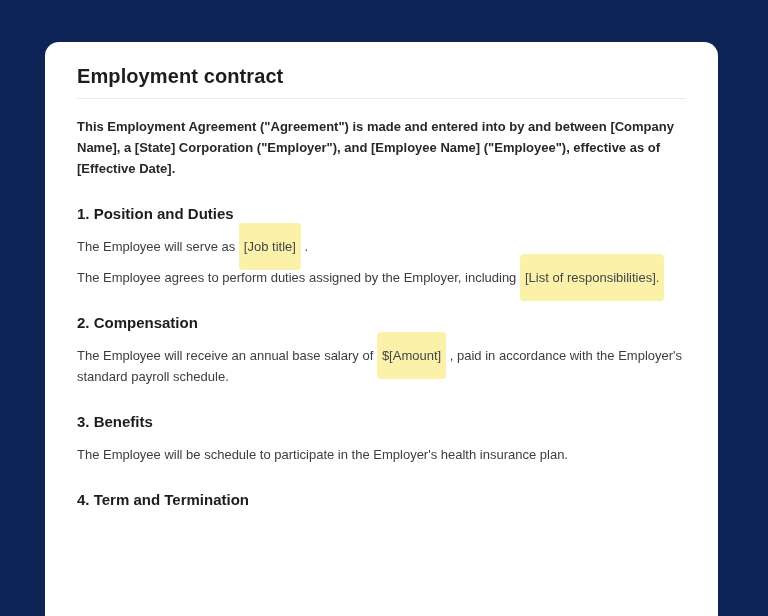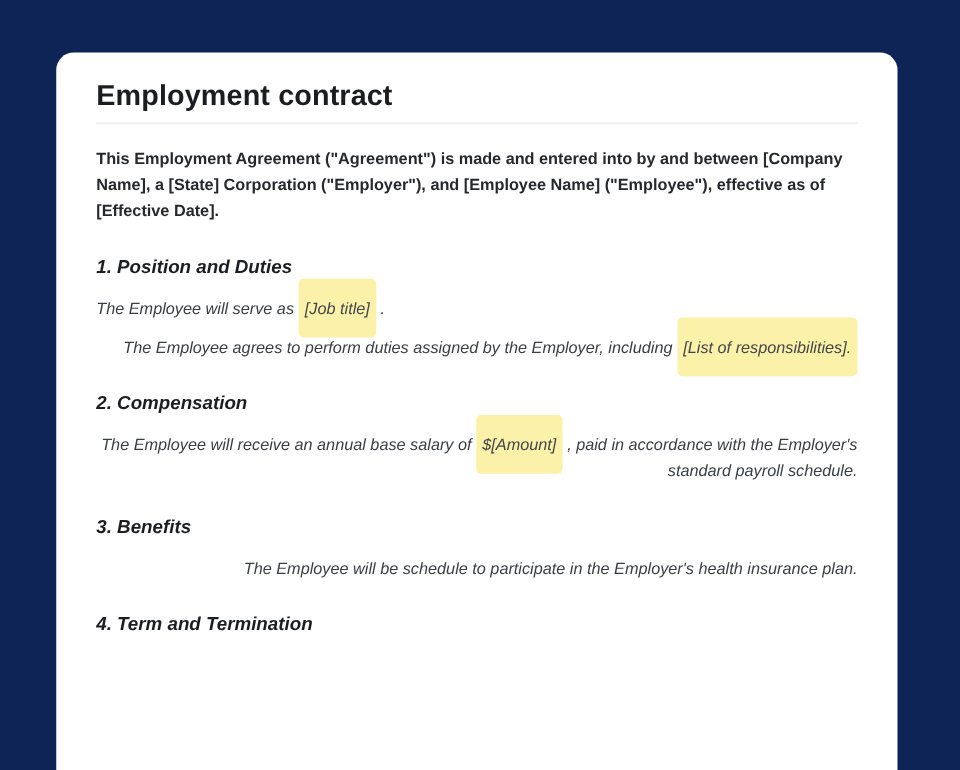--- a/index.html
+++ b/index.html
@@ -17,43 +17,43 @@
     background:var(--bg);
     font-family:"Liberation Sans","DejaVu Sans",sans-serif;
   }
   .card{
     position:absolute;left:45px;top:42px;width:673px;height:640px;
     background:var(--card);border-radius:14px;
     padding:22px 32px 0 32px;
   }
   h1.doc-title{
     margin:0 0 10px 0;
-    font-size:23px;line-height:24px;font-weight:700;
+    font-size:20px;line-height:24px;font-weight:700;
     color:var(--title);letter-spacing:.1px;
   }
   hr.title-divider{
     border:none;border-top:1px solid var(--divider);
     margin:0 0 17px 0;
   }
   p.intro{
     margin:0;font-size:13px;line-height:21px;font-weight:700;
     color:#26282c;
   }
-  .doc-section{margin-top:25px;font-style:italic;}
+  .doc-section{margin-top:25px;}
   h2.section-heading{
     margin:0 0 12px 0;
     font-size:15px;line-height:20px;font-weight:700;
     color:var(--title);
   }
   p.body-par{
     margin:0 0 10px 0;
     font-size:13px;line-height:21px;font-weight:400;
     color:var(--body);
   }
-  p.body-par:last-child{margin-bottom:0;text-align:right;}
+  p.body-par:last-child{margin-bottom:0;}
   .hl{
     background:var(--highlight);
     border-radius:4px;
     padding:16px 5px;
     color:#43464b;
     -webkit-box-decoration-break:clone;
     box-decoration-break:clone;
   }
 </style>
 </head>

